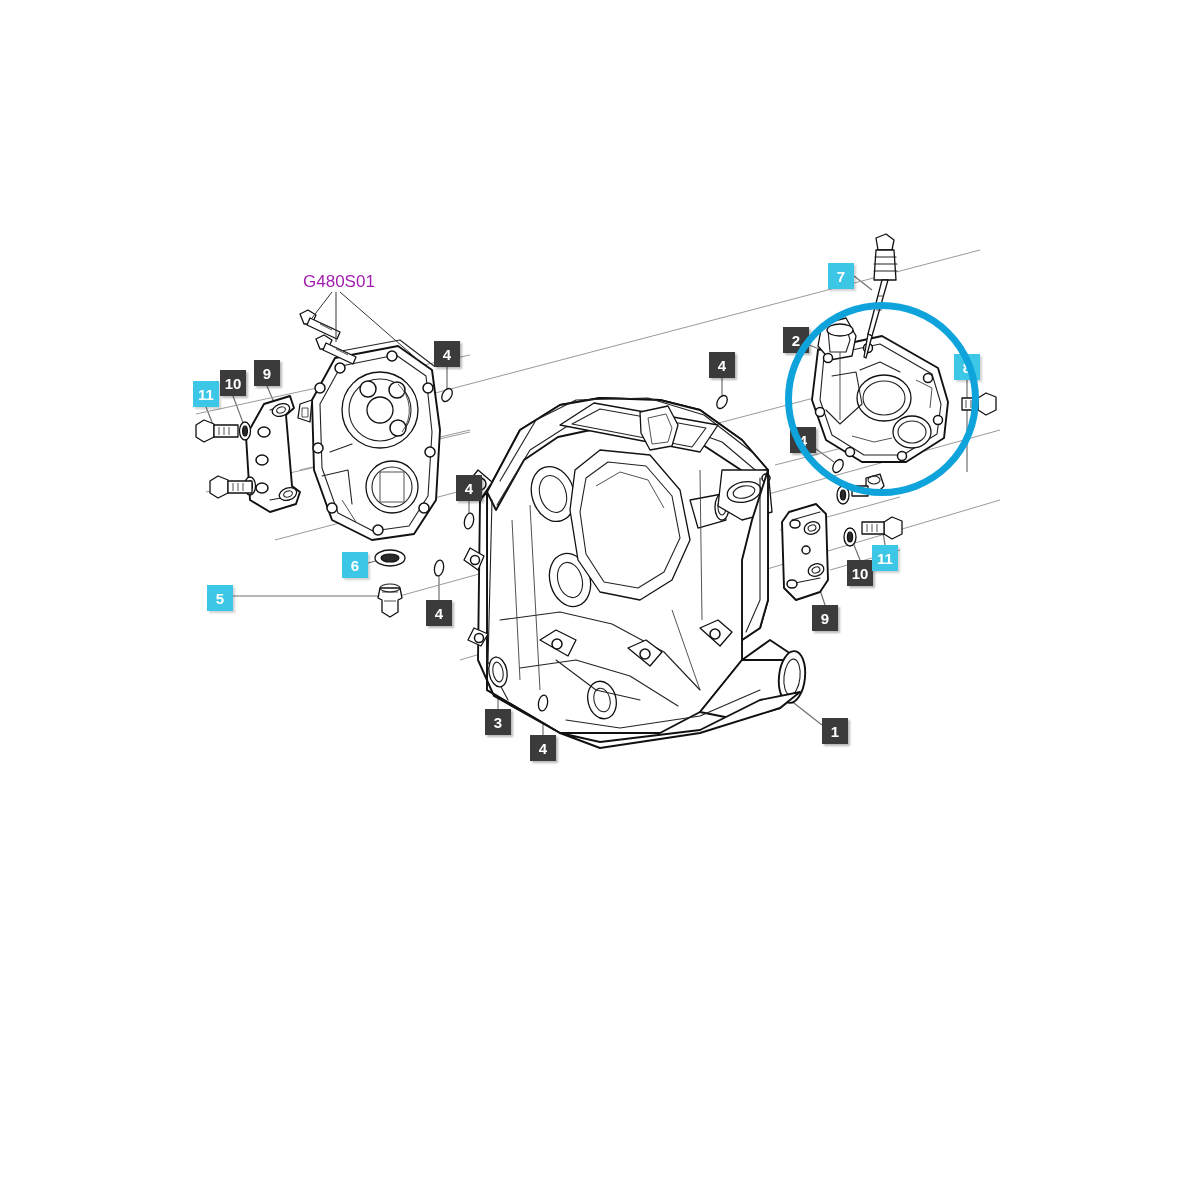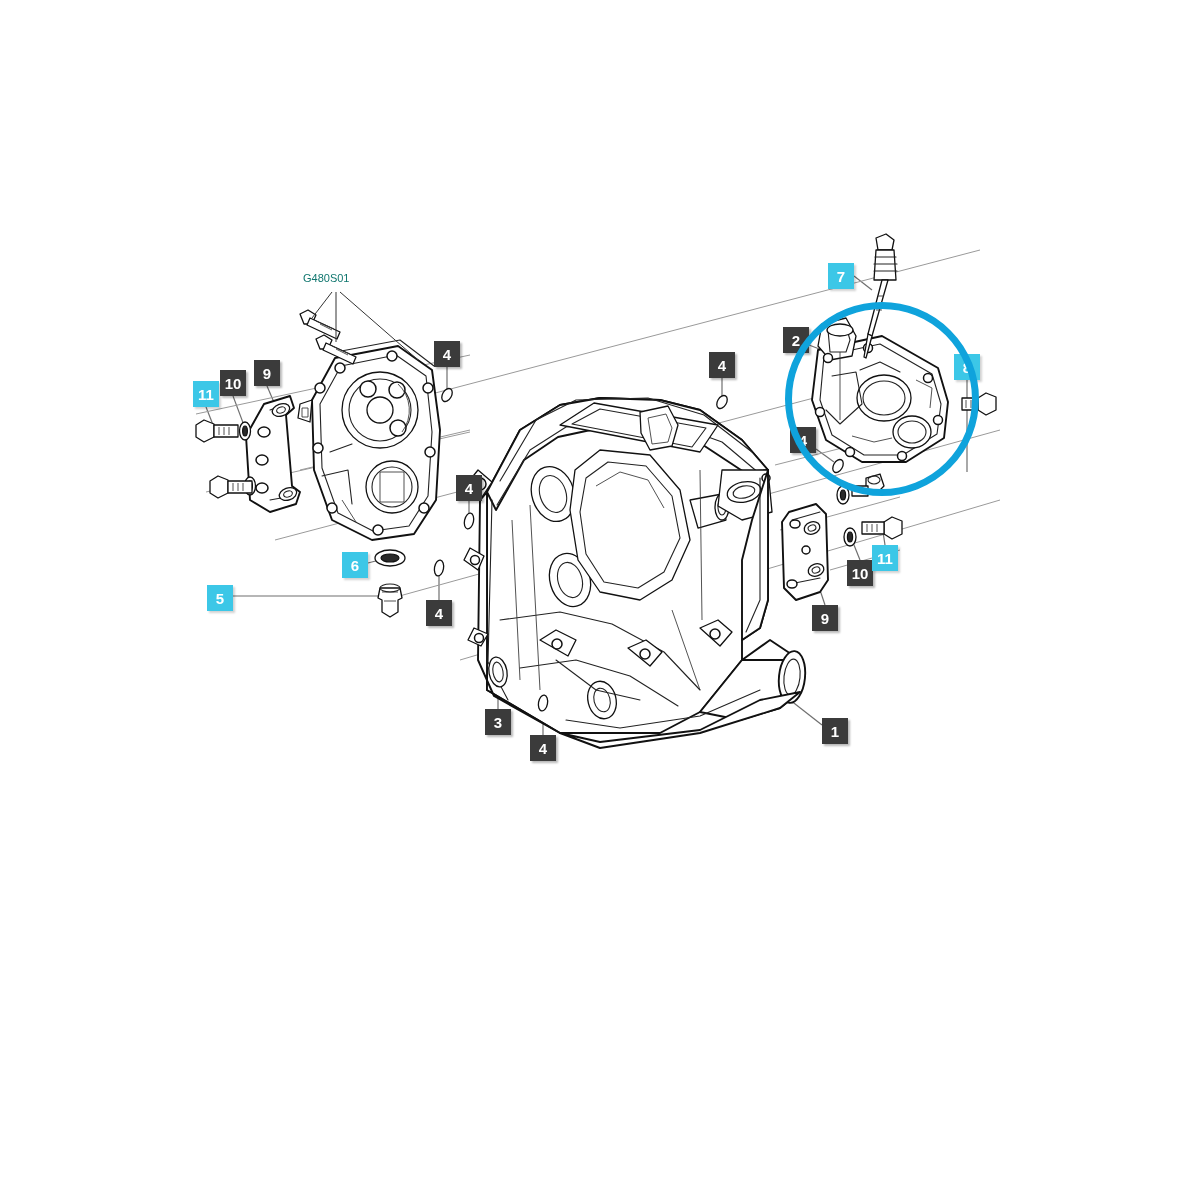--- a/index.html
+++ b/index.html
@@ -44,22 +44,22 @@
   .callout.dark {
     background: #3b3b3b;
     box-shadow: 2px 2px 2px rgba(0,0,0,0.28);
   }
   .callout.cyan {
     background: #3cc7e7;
     box-shadow: 2px 2px 2px rgba(0,0,0,0.18);
   }
   .text-label {
     position: absolute;
-    font-size: 11px;
-    color: #0f766e;
+    font-size: 17px;
+    color: #a21caf;
     font-family: "Liberation Sans", sans-serif;
     white-space: nowrap;
     user-select: none;
   }
   .highlight-ring {
     position: absolute;
     border-radius: 50%;
     border: 7px solid #0fa3dc;
     box-sizing: border-box;
     pointer-events: none;

